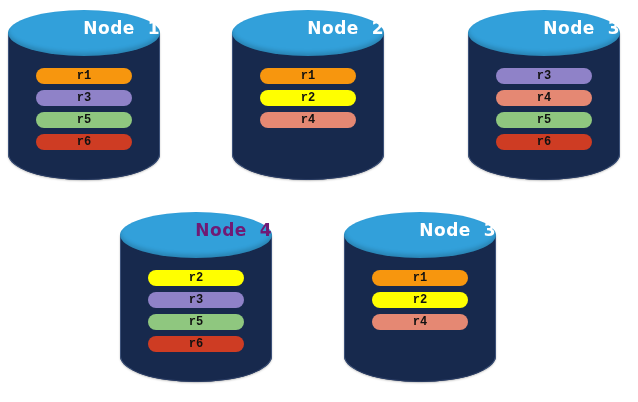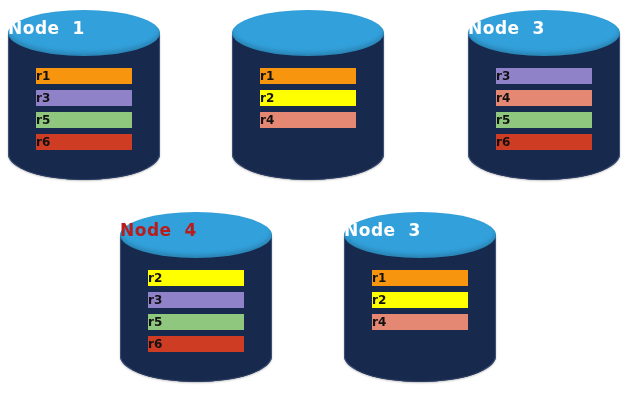--- a/index.html
+++ b/index.html
@@ -61,21 +61,21 @@
     background: #32a0da;
     border-radius: 50% / 50%;
     box-shadow: inset 0 -3px 4px rgba(0,0,0,0.18);
   }
 
   .node-label {
     position: absolute;
     left: 0;
     top: 8px;
     width: 152px;
-    text-align: left;
+    text-align: right;
     color: #ffffff;
     font-size: 17px;
     font-weight: bold;
     letter-spacing: 0.5px;
     z-index: 3;
     white-space: pre;
   }
 
   
   .replicas {
@@ -83,26 +83,27 @@
     left: 28px;
     top: 58px;
     width: 96px;
     z-index: 2;
   }
 
   .replica-bar {
     position: relative;
     height: 16px;
     margin-bottom: 6px;
-    border-radius: 0;
-    text-align: left;
+    border-radius: 8px;
+    text-align: center;
     line-height: 16px;
     font-size: 12px;
     font-weight: bold;
     color: #111111;
+    font-family: Liberation Mono, monospace;
   }
   .replica-bar:last-child { margin-bottom: 0; }
 </style>
 </head>
 <body>
 
 <div id="diagram" style="background: rgb(255, 255, 255);">
     <div class="node" style="left: 8px; top: 10px;">
       <div class="cyl-body" style="background: rgb(23, 41, 77);"></div>
       <div class="cyl-top" style="background: rgb(50, 160, 218);"></div>
@@ -110,41 +111,42 @@
       <div class="replicas">
         <div class="replica-bar" style="background: rgb(247, 150, 14);">r1</div>
         <div class="replica-bar" style="background: rgb(143, 130, 200);">r3</div>
         <div class="replica-bar" style="background: rgb(143, 199, 127);">r5</div>
         <div class="replica-bar" style="background: rgb(206, 60, 35);">r6</div>
       </div>
     </div>
     <div class="node" style="left: 232px; top: 10px;">
       <div class="cyl-body" style="background: rgb(23, 41, 77);"></div>
       <div class="cyl-top" style="background: rgb(50, 160, 218);"></div>
+      <div class="node-label" style="color: rgb(255, 255, 255);">Node  2</div>
       <div class="replicas">
         <div class="replica-bar" style="background: rgb(247, 150, 14);">r1</div>
         <div class="replica-bar" style="background: rgb(255, 255, 0);">r2</div>
         <div class="replica-bar" style="background: rgb(229, 136, 115);">r4</div>
       </div>
     </div>
     <div class="node" style="left: 468px; top: 10px;">
       <div class="cyl-body" style="background: rgb(23, 41, 77);"></div>
       <div class="cyl-top" style="background: rgb(50, 160, 218);"></div>
       <div class="node-label" style="color: rgb(255, 255, 255);">Node  3</div>
       <div class="replicas">
         <div class="replica-bar" style="background: rgb(143, 130, 200);">r3</div>
         <div class="replica-bar" style="background: rgb(229, 136, 115);">r4</div>
         <div class="replica-bar" style="background: rgb(143, 199, 127);">r5</div>
         <div class="replica-bar" style="background: rgb(206, 60, 35);">r6</div>
       </div>
     </div>
     <div class="node" style="left: 120px; top: 212px;">
       <div class="cyl-body" style="background: rgb(23, 41, 77);"></div>
       <div class="cyl-top" style="background: rgb(50, 160, 218);"></div>
-      <div class="node-label" style="color: #b91c1c;">Node  4</div>
+      <div class="node-label" style="color: #701a75;">Node  4</div>
       <div class="replicas">
         <div class="replica-bar" style="background: rgb(255, 255, 0);">r2</div>
         <div class="replica-bar" style="background: rgb(143, 130, 200);">r3</div>
         <div class="replica-bar" style="background: rgb(143, 199, 127);">r5</div>
         <div class="replica-bar" style="background: rgb(206, 60, 35);">r6</div>
       </div>
     </div>
     <div class="node" style="left: 344px; top: 212px;">
       <div class="cyl-body" style="background: rgb(23, 41, 77);"></div>
       <div class="cyl-top" style="background: rgb(50, 160, 218);"></div>

